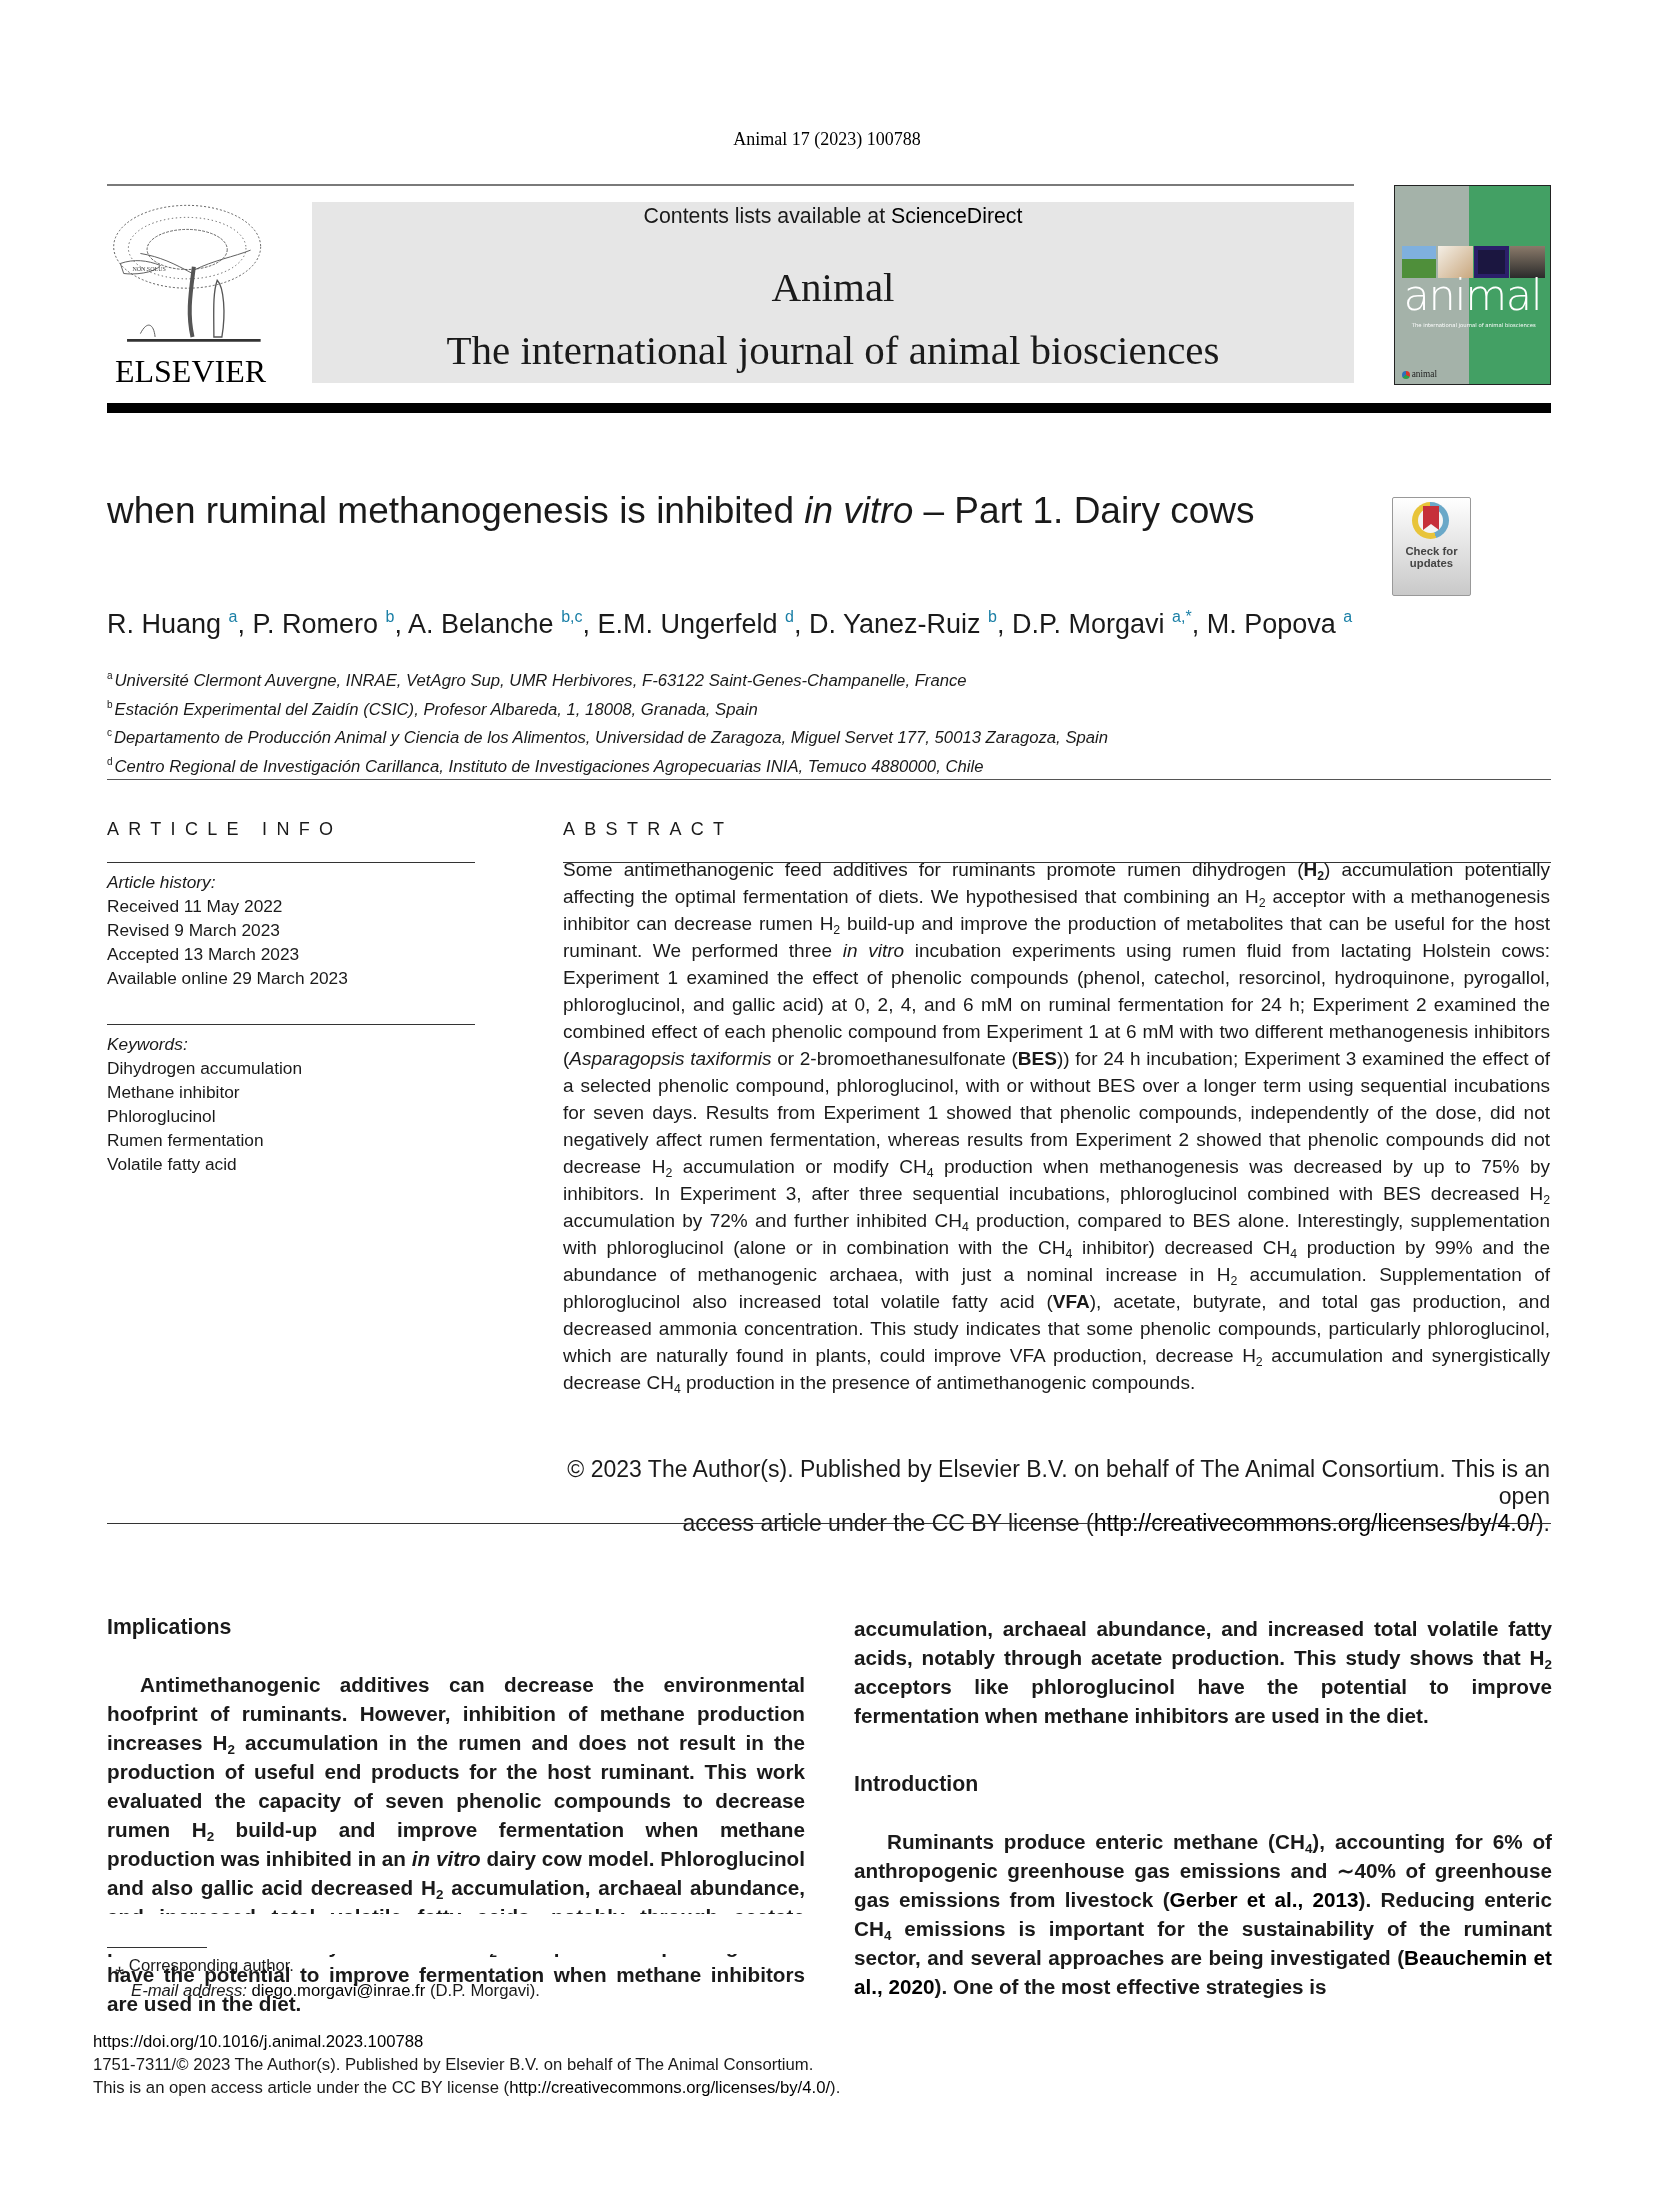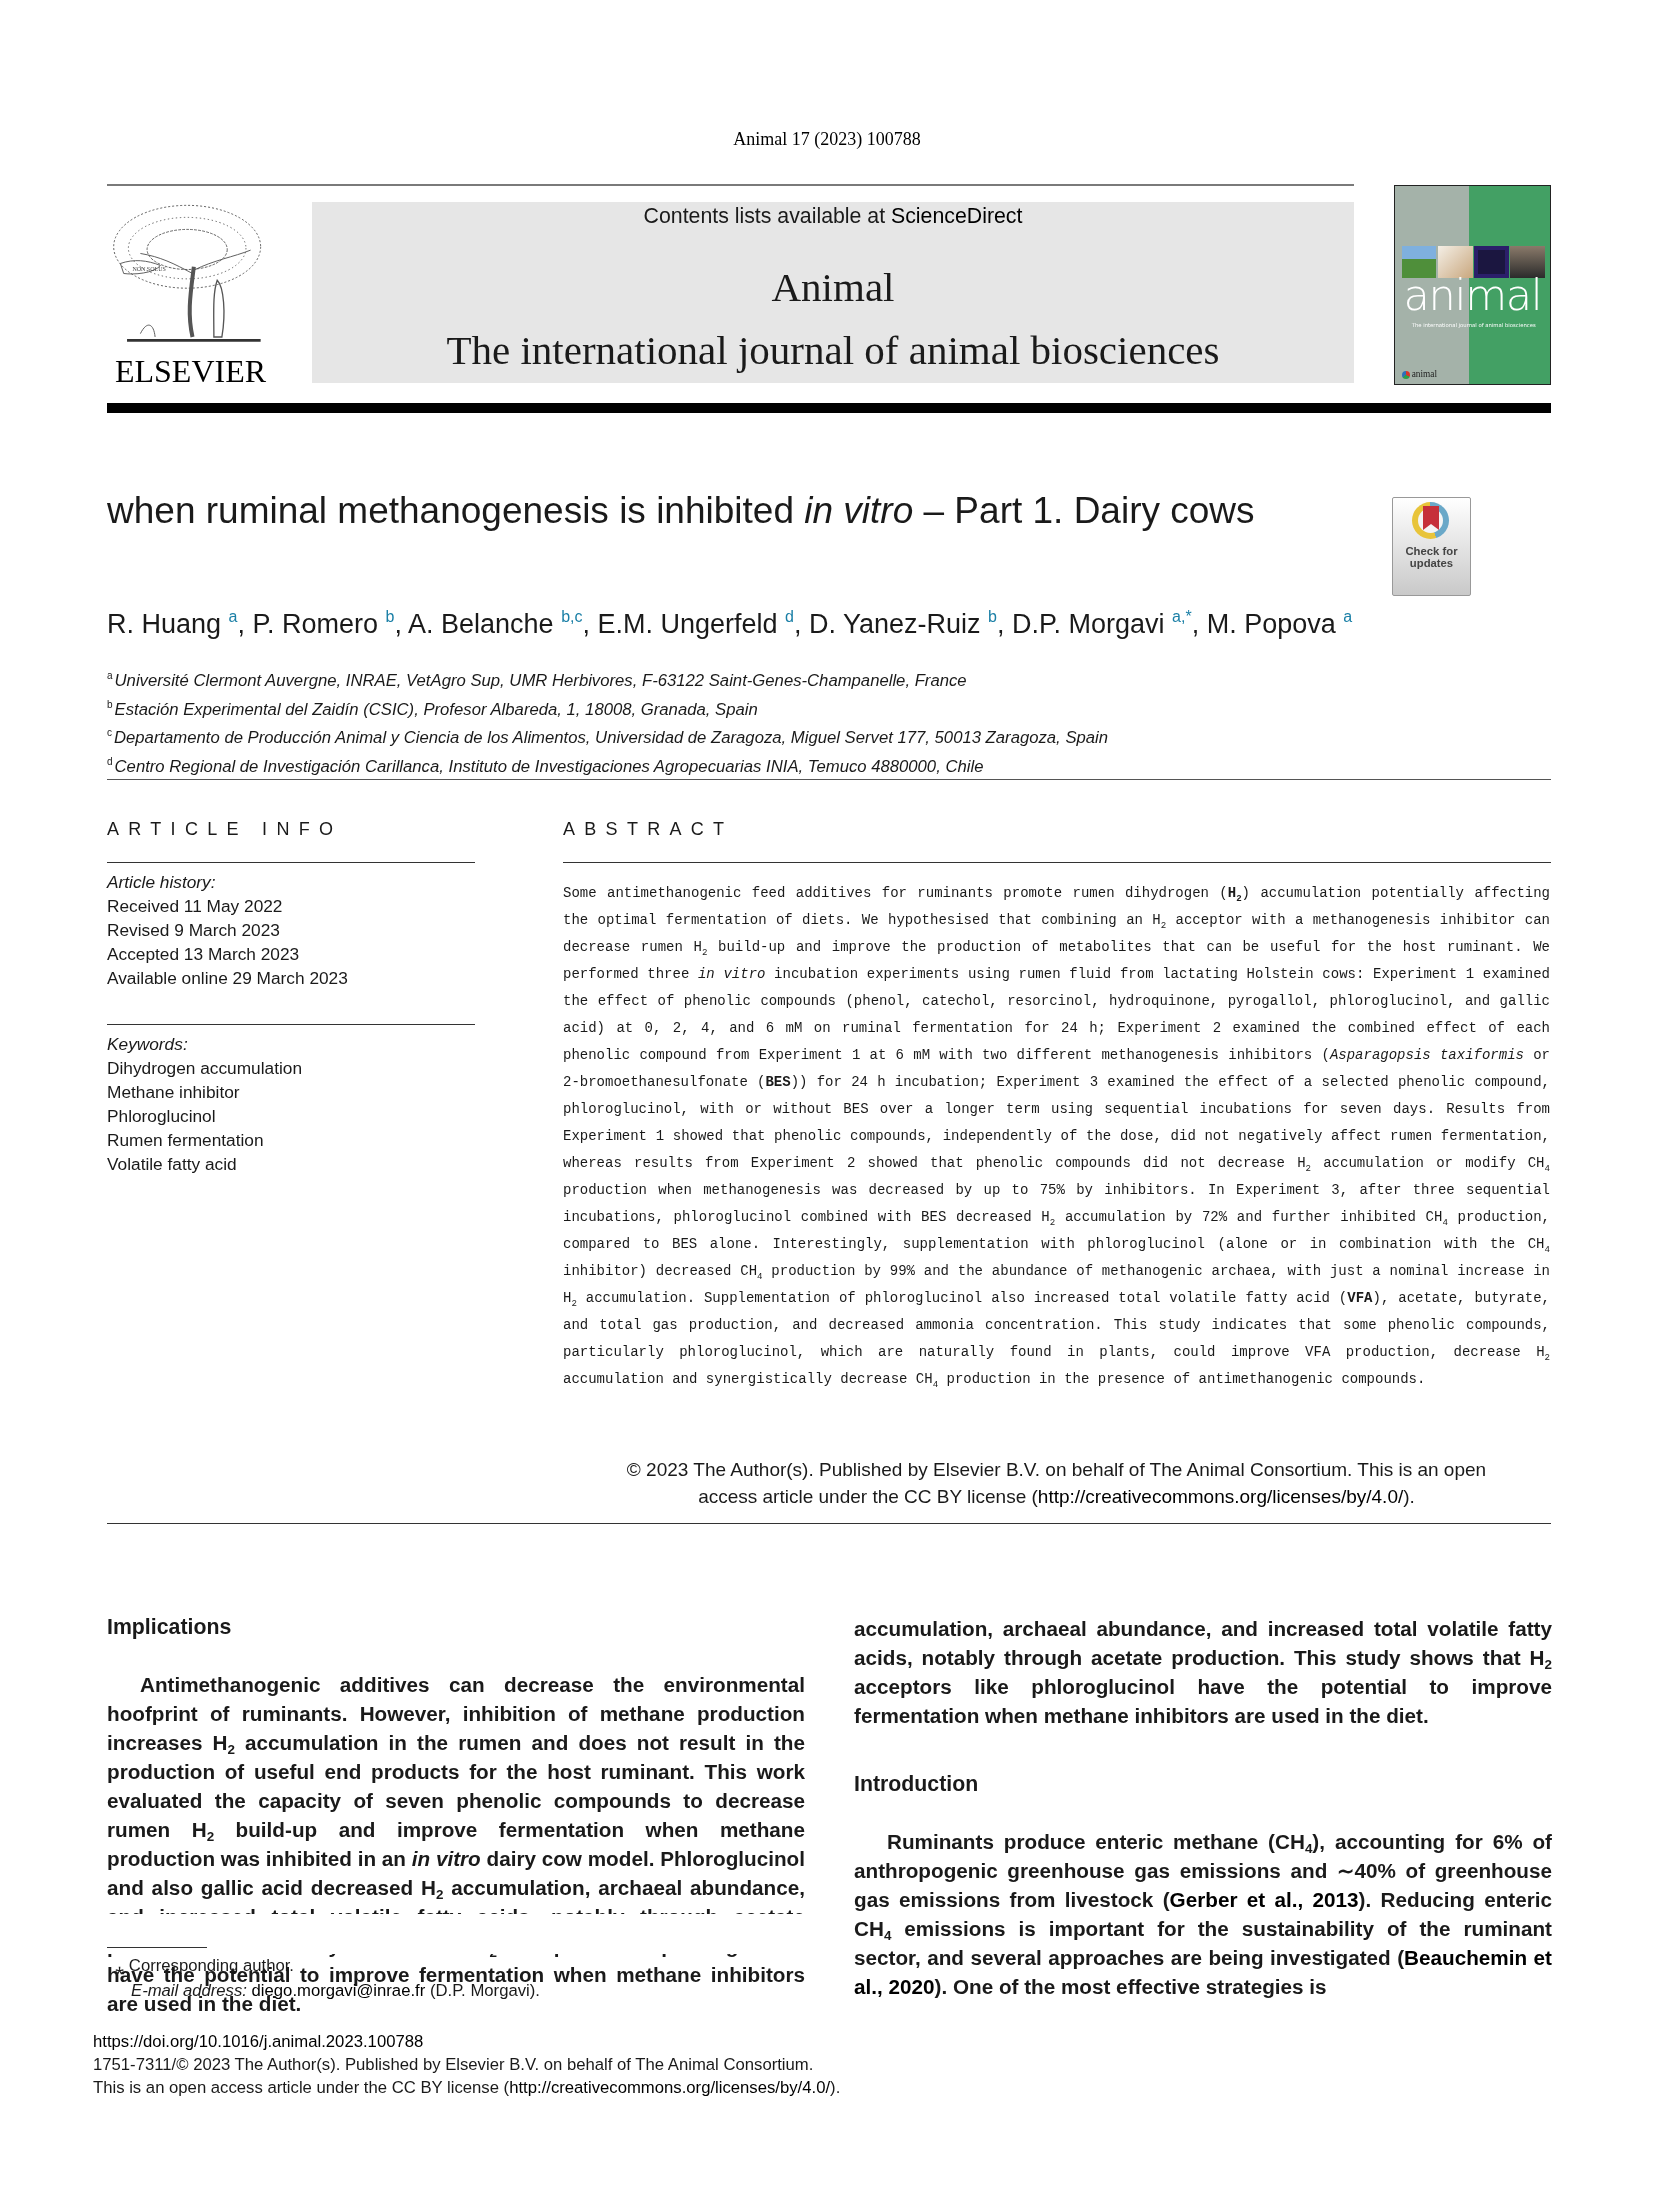--- a/index.html
+++ b/index.html
@@ -55,24 +55,24 @@
   #affiliations { left: 107px; top: 664px; width: 1400px; font-size: 16.7px; line-height: 24px; font-style: italic; font-family: "Liberation Sans", sans-serif; }
   #affiliations sup { font-size: 10px; vertical-align: 6.7px; font-style: normal; margin-right: 2px; }
 
   .rule { position: absolute; height: 1.3px; background: #333; }
 
   .sec-label { position: absolute; font-size: 18px; letter-spacing: 9.3px; font-family: "Liberation Sans", sans-serif; }
 
   #info-col { left: 107px; top: 870px; width: 368px; font-size: 17.3px; line-height: 24px; font-family: "Liberation Sans", sans-serif; }
   #info-col .ital { font-style: italic; }
 
-  #abstract { left: 563px; top: 880px; width: 987px; font-size: 14px; line-height: 27px; text-align: justify;
-              font-family: Liberation Mono, monospace; }
+  #abstract { left: 563px; top: 856px; width: 987px; font-size: 19px; line-height: 27px; text-align: justify;
+              font-family: Liberation Sans, sans-serif; }
   #abstract b { font-weight: bold; }
-  #abs-copy { left: 563px; top: 1456px; width: 987px; font-size: 19px; line-height: 27px; text-align: center; font-family: "Liberation Sans", sans-serif; }
+  #abs-copy { left: 563px; top: 1456px; width: 987px; font-size: 23px; line-height: 27px; text-align: right; font-family: "Liberation Sans", sans-serif; }
 
   .col { position: absolute; font-size: 20.7px; line-height: 29px; text-align: justify; font-family: "Liberation Sans", sans-serif; }
   .col h2 { font-size: 21.3px; font-weight: bold; margin: 0; line-height: 27px; }
   .col p { margin: 0; font-weight: bold; }
   .col .indent { text-indent: 33px; }
 
   #footnote { left: 107px; top: 1953px; width: 700px; font-size: 16.7px; line-height: 25px; font-family: "Liberation Sans", sans-serif; }
   #footer { left: 93px; top: 2030px; width: 1000px; font-size: 16.7px; line-height: 23px; font-family: "Liberation Sans", sans-serif; }
   sub { font-size: 65%; vertical-align: -4px; line-height: 0; }
 </style>

